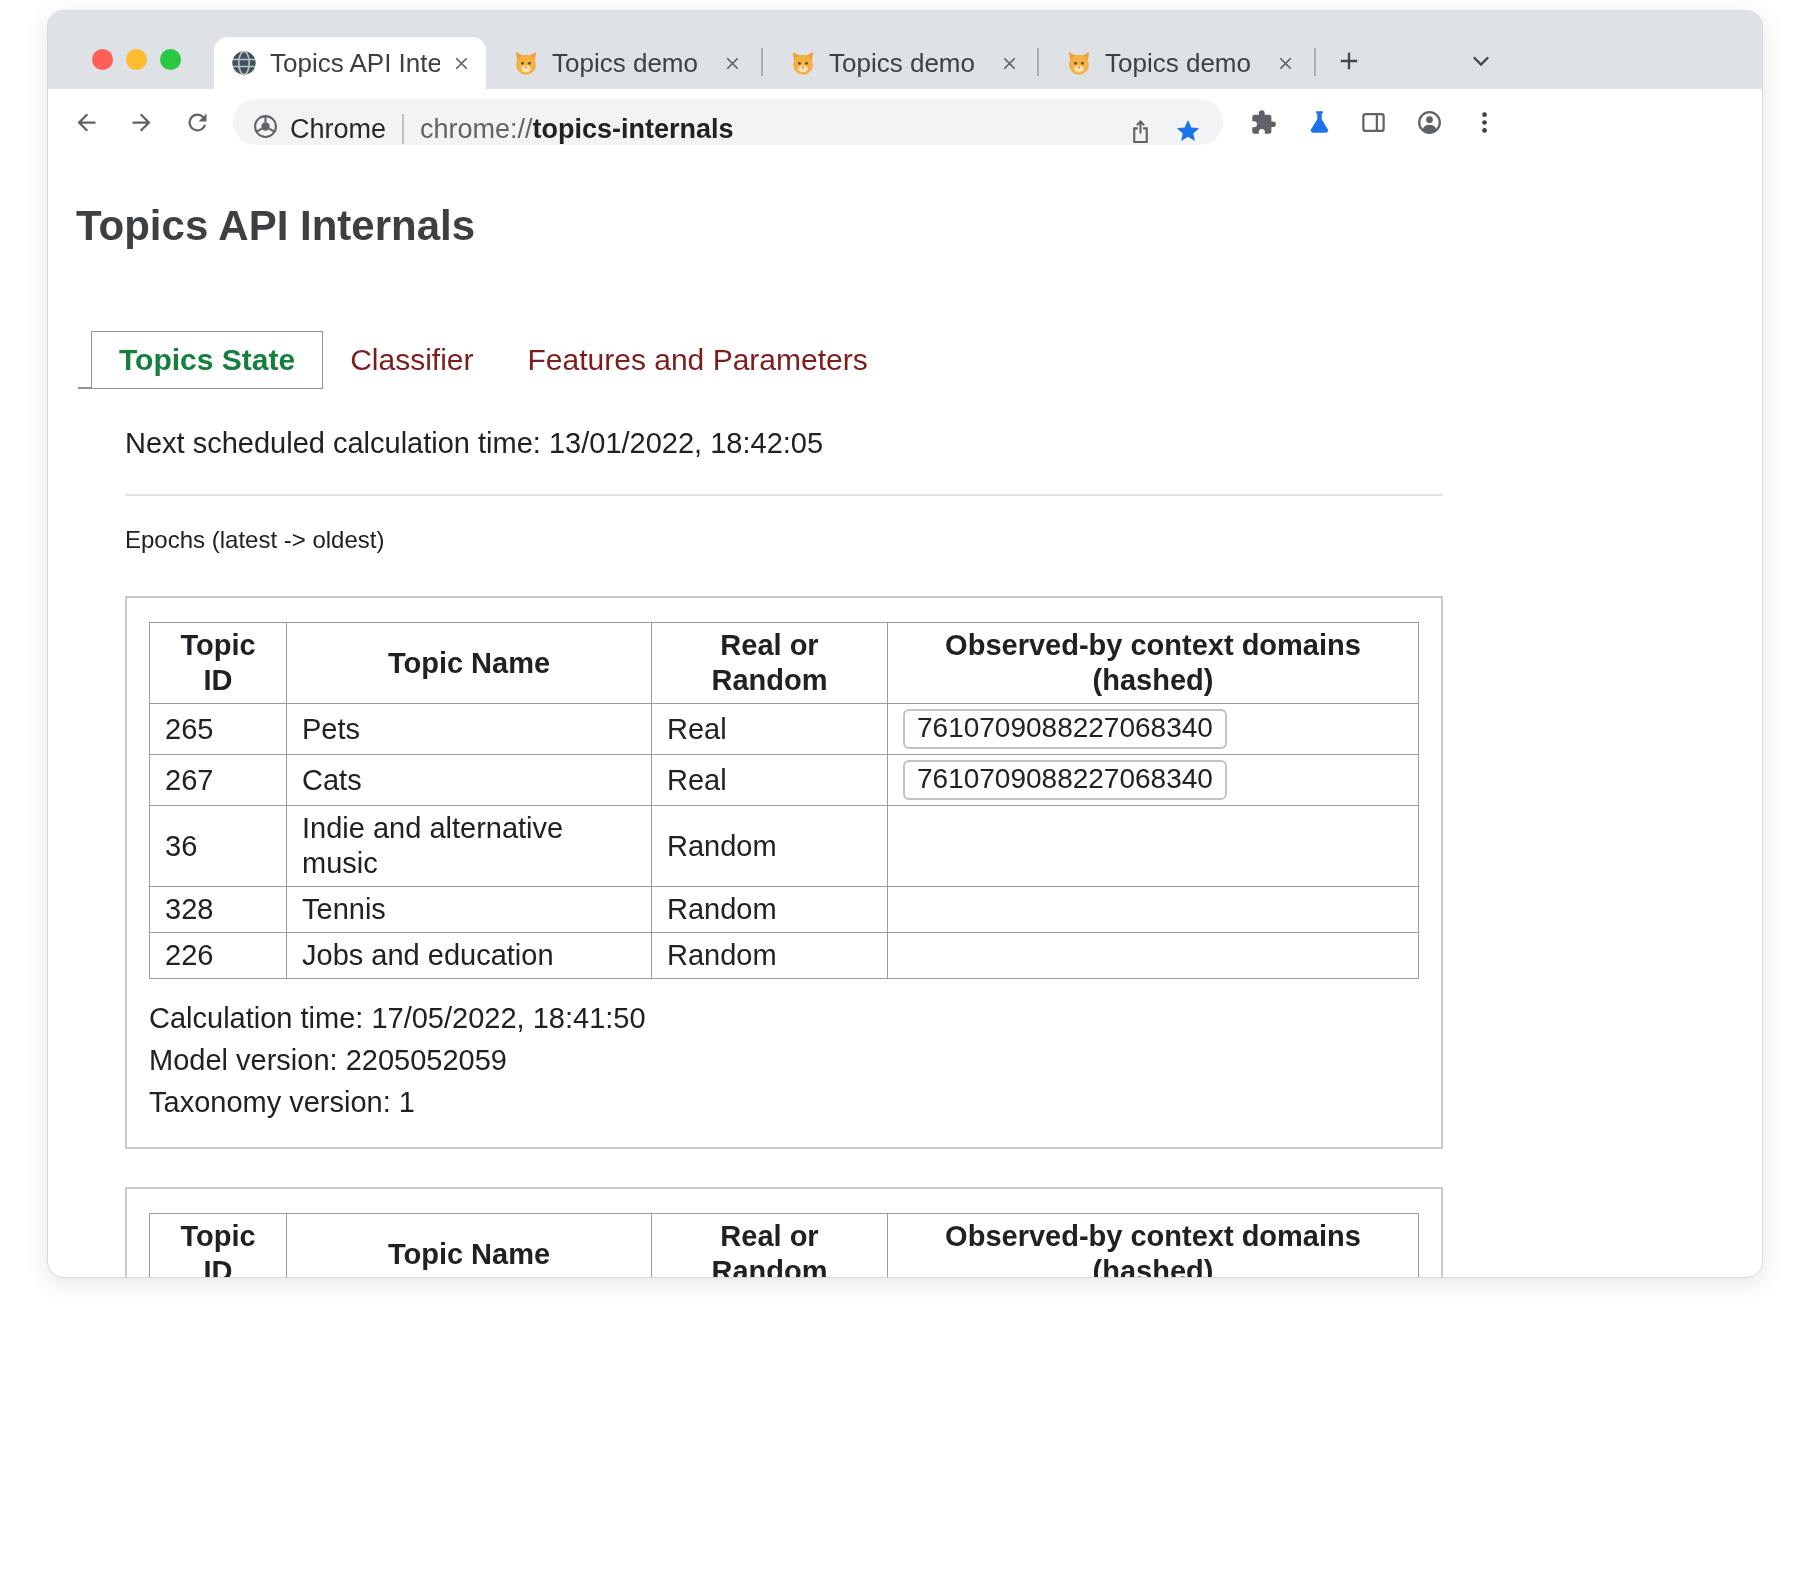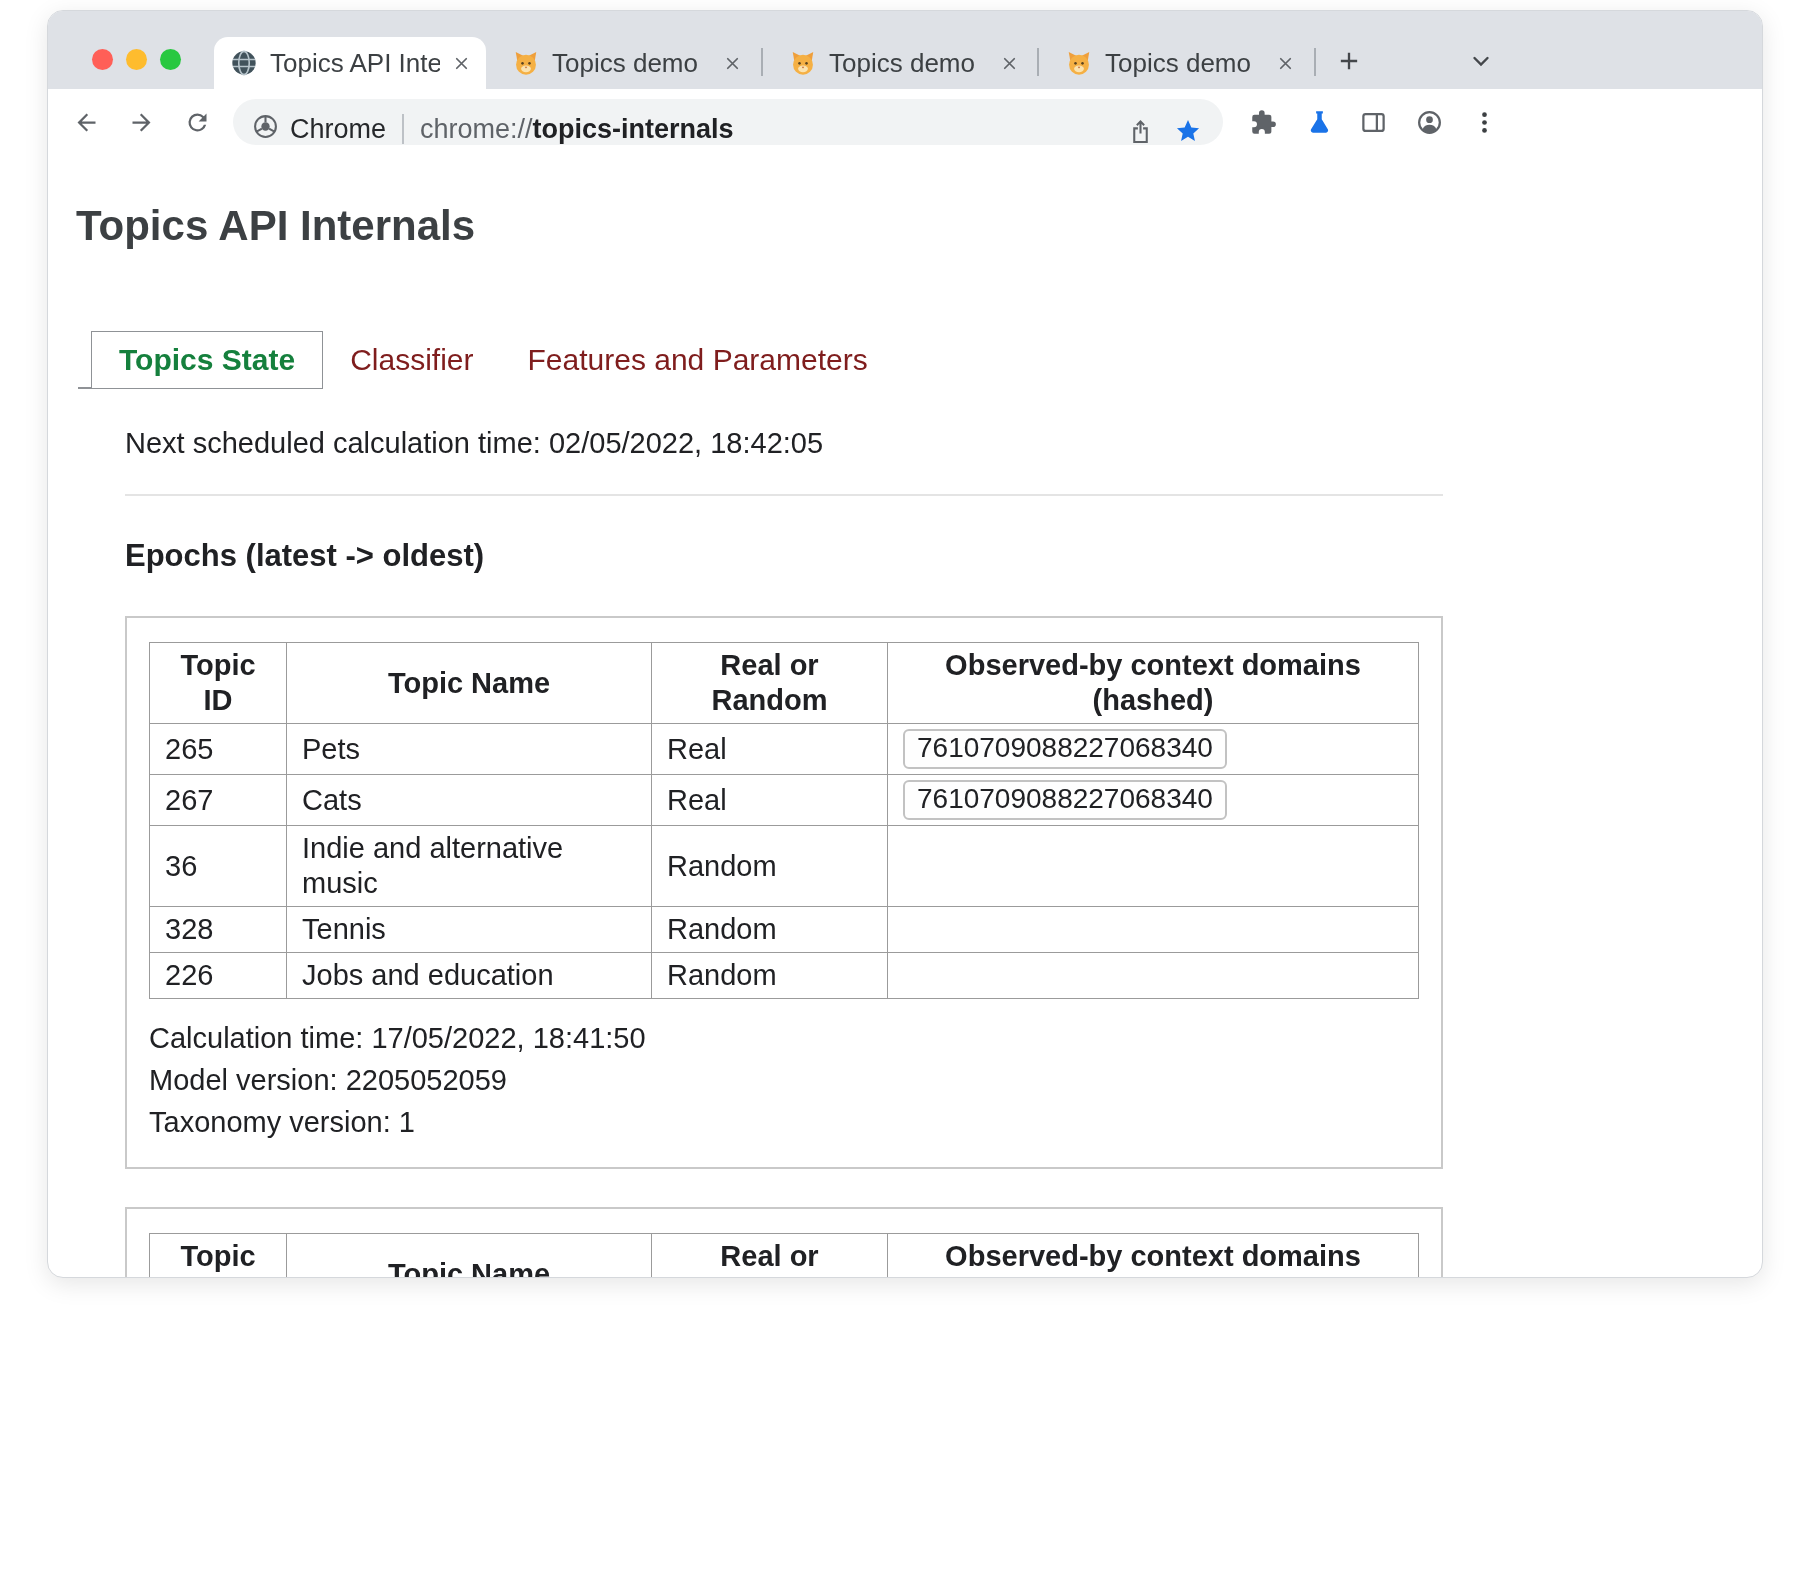--- a/index.html
+++ b/index.html
@@ -54,21 +54,21 @@
   
   .page { padding-left: 28px; }
   h1.page-title { margin: 46px 0 0; font-size: 42px; line-height: 50px; font-weight: 700; color: #3c4043; }
   .cr-tabs { margin-top: 80px; margin-left: 2px; height: 58px; display: flex; align-items: stretch; }
   .tab-stub { width: 13px; border-bottom: 2px solid #8f9296; }
   .page-tab { display: flex; align-items: center; padding: 0 27px; font-size: 30px; color: #7f1d1d; }
   .page-tab.active { border: 1px solid #8f9296; color: #15803d; font-weight: 700; background: #fff; }
   .panel { margin-left: 49px; width: 1318px; }
   .next-calc { margin: 38px 0 0; font-size: 29px; }
   .panel hr { margin: 34px 0 0; border: 0; border-top: 2px solid #e4e4e4; }
-  h2.epochs { margin: 42px 0 0; font-size: 31px; font-weight: 700; }
+  h2.epochs { margin: 30px 0 0; font-size: 24px; font-weight: 400; }
   .epoch-box { margin-top: 42px; border: 2px solid #c9c9c9; padding: 24px 22px; }
   .epoch-box.second { margin-top: 38px; }
   table.topics { border-collapse: collapse; width: 100%; table-layout: fixed; font-size: 29px; padding-left: 40px; }
   .topics th, .topics td { border: 1px solid #9b9b9b; padding: 5px 15px; line-height: 35px; overflow: hidden; }
   .topics th { font-weight: 700; text-align: center; }
   col.col-id { width: 137px; } col.col-name { width: 365px; } col.col-ror { width: 236px; }
   .domain-chip { display: inline-block; border: 2px solid #c2c2c2; border-radius: 6px; padding: 0 12px 2px; font-size: 28px; line-height: 34px; background: #fefefe; }
   .epoch-meta { margin-top: 18px; font-size: 29px; line-height: 42px; }
 </style>
 </head>
@@ -282,21 +282,21 @@
     <h1 class="page-title">Topics API Internals</h1>
 
     <div class="cr-tabs">
       <span class="tab-stub"></span>
       <div class="page-tab active">Topics State</div>
       <div class="page-tab">Classifier</div>
       <div class="page-tab">Features and Parameters</div>
     </div>
 
     <div class="panel">
-      <p class="next-calc">Next scheduled calculation time: 02/05/2022, 18:42:05</p>
+      <p class="next-calc">Next scheduled calculation time: 13/01/2022, 18:42:05</p>
       <hr>
       <h2 class="epochs">Epochs (latest -&gt; oldest)</h2>
 
       <div class="epoch-box">
         <table class="topics">
           <colgroup>
               <col class="col-id">
               <col class="col-name">
               <col class="col-ror">
               <col>

